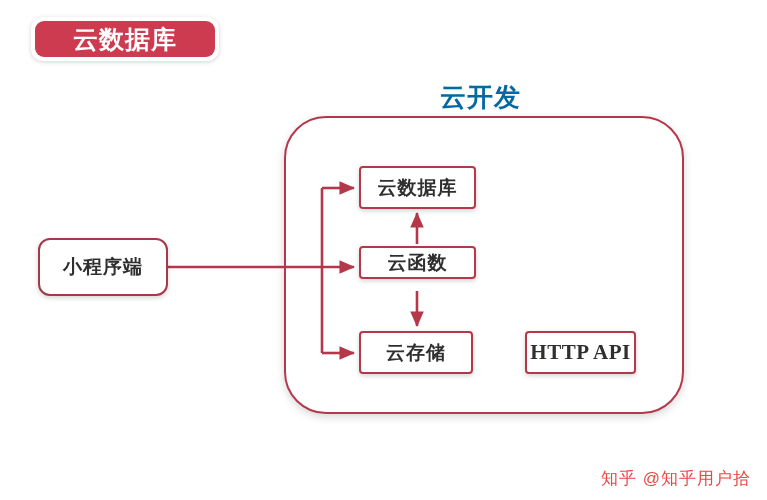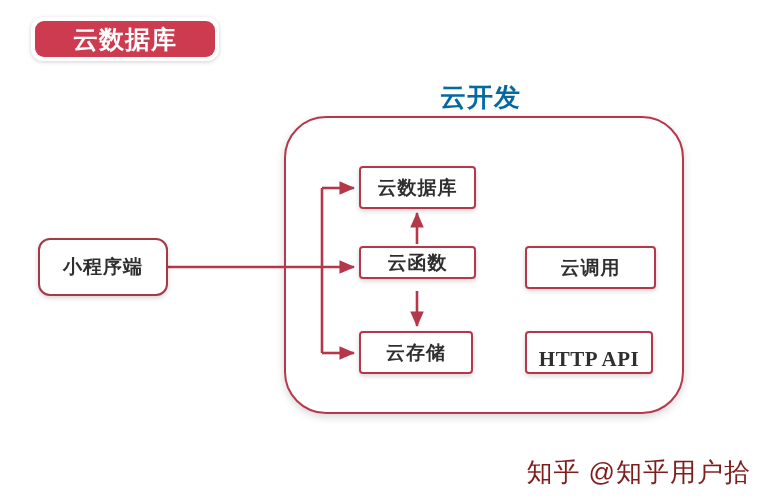--- a/index.html
+++ b/index.html
@@ -107,21 +107,21 @@
     height: 58px;
     border-radius: 12px;
     border-color: #a33a48;
   }
 
   
   .node-db      { left: 359px; top: 166px; width: 117px; height: 43px; }
   .node-fn      { left: 359px; top: 246px; width: 117px; height: 33px; }
   .node-storage { left: 359px; top: 331px; width: 114px; height: 43px; }
   .node-call    { left: 525px; top: 246px; width: 131px; height: 43px; }
-  .node-http    { left: 525px; top: 331px; width: 128px; height: 43px; align-items: flex-end; }
+  .node-http    { left: 525px; top: 331px; width: 111px; height: 43px; }
 
   
   .edge-label {
     position: absolute;
     left: 184px;
     top: 238px;
     font-size: 17px;
     color: #3c3c3c;
     letter-spacing: 1px;
   }
@@ -133,22 +133,22 @@
     width: 767px;
     height: 500px;
     pointer-events: none;
   }
 
   
   .watermark {
     position: absolute;
     right: 16px;
     bottom: 10px;
-    font-size: 26px;
-    color: #7f1d1d;
+    font-size: 17px;
+    color: #ef4444;
     letter-spacing: 1px;
     white-space: nowrap;
   }
 </style>
 </head>
 <body>
 
 <div id="canvas">
 
   <div class="title-badge">
@@ -193,23 +193,20 @@
   </div>
 
   <div class="node node-cn node-fn">
     <span>云函数</span>
   </div>
 
   <div class="node node-cn node-storage">
     <span>云存储</span>
   </div>
 
-  <div class="node node-cn node-call">
-    <span>云调用</span>
-  </div>
 
   <div class="node node-latin node-http">
     <span>HTTP API</span>
   </div>
 
   <div class="watermark">知乎 @知乎用户拾</div>
 
 </div>
 
 </body></html>

